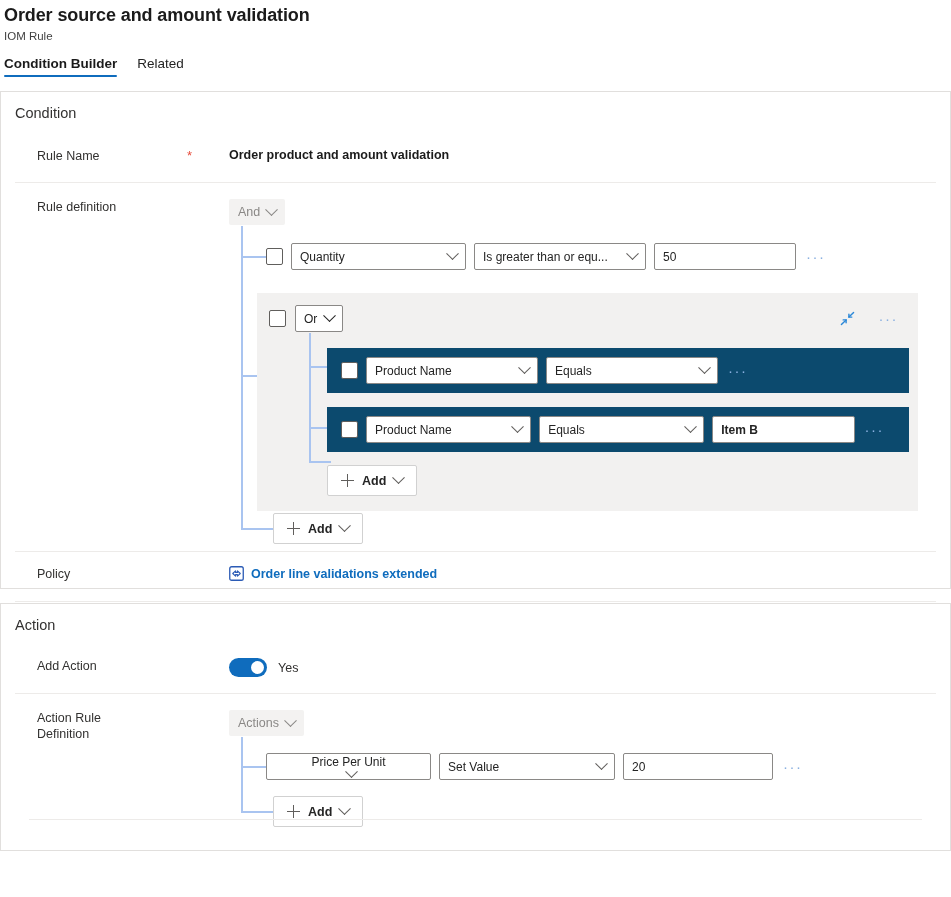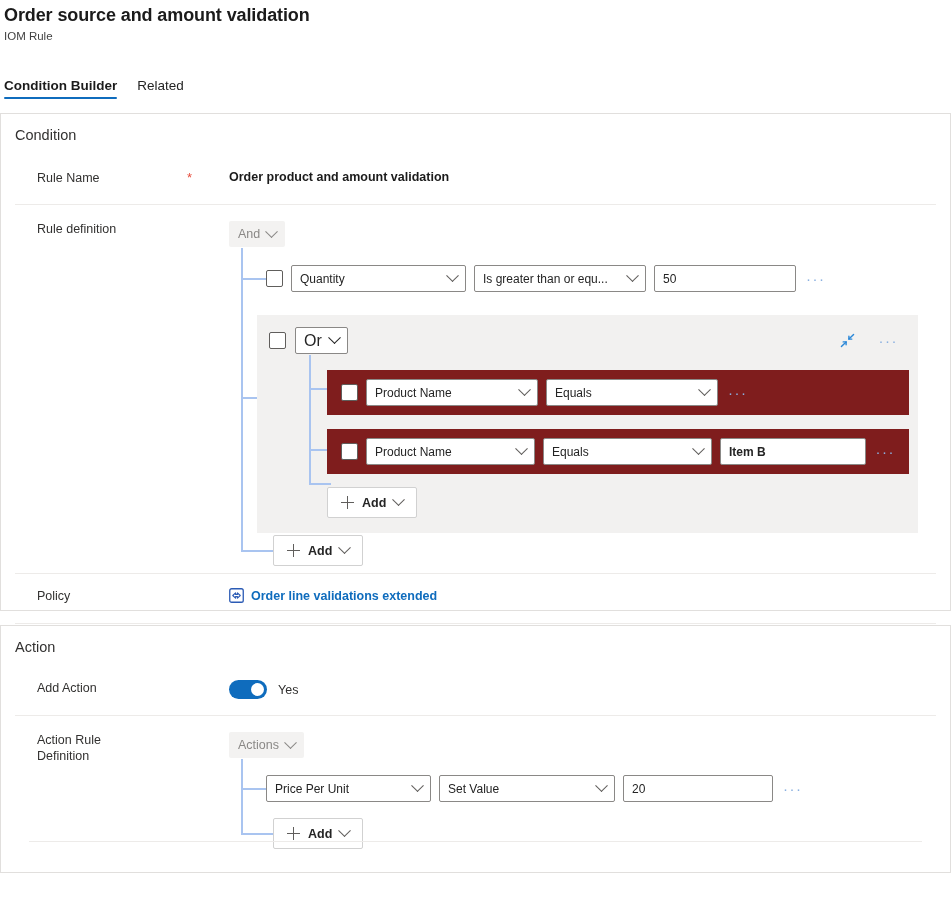--- a/index.html
+++ b/index.html
@@ -26,21 +26,21 @@
     color: #424242;
     margin-top: 3px;
     line-height: 14px;
   }
 
   
   .tabstrip {
     display: flex;
     align-items: flex-end;
     gap: 20px;
-    margin-top: 28px;
+    margin-top: 6px;
     padding-left: 4px;
     height: 28px;
   }
   .tab {
     font-size: 13.5px;
     color: #242424;
     padding-bottom: 5px;
     position: relative;
     cursor: pointer;
     line-height: 16px;
@@ -208,39 +208,39 @@
     position: relative;
   }
   .logic-sel {
     display: inline-flex;
     align-items: center;
     gap: 8px;
     height: 27px;
     border: 1px solid #8a8886;
     background: #fff;
     border-radius: 2px;
-    font-size: 16px;
+    font-size: 12px;
     color: #242424;
     padding: 0 8px;
     cursor: pointer;
   }
   .group-tools {
     margin-left: auto;
     display: flex;
     align-items: center;
     gap: 22px;
     padding-right: 18px;
   }
   .collapse-ico { cursor: pointer; display: block; }
 
   .subrow {
-    background: #7f1d1d;
+    background: #0c4a6e;
     margin-left: 70px;
     margin-right: 9px;
-    padding: 9px 12px 9px 14px;
+    padding: 9px 23px 9px 14px;
     position: relative;
   }
 
   
   .policy-row { padding-top: 14px; padding-bottom: 16px; }
   .policy-link {
     display: inline-flex;
     align-items: center;
     gap: 7px;
     color: #0f6cbd;
@@ -456,21 +456,21 @@
       <div class="pill" style="position:absolute; left:0; top:0;">
         <span>Actions</span>
         <span class="chev"></span>
       </div>
 
       <div class="trunk" style="left:12px; top:27px; height:75px;"></div>
       <div class="branch" style="left:12px; top:56px; width:25px;"></div>
       <div class="branch" style="left:12px; top:101px; width:32px;"></div>
 
       <div class="expr" style="position:absolute; left:37px; top:43px; width:600px;">
-        <div class="field" style="width:165px;">
+        <div class="field" style="width:165px;flex-direction:column;">
           <span class="txt">Price Per Unit</span>
           <span class="chev"></span>
         </div>
         <div class="field" style="width:176px;">
           <span class="txt">Set Value</span>
           <span class="chev"></span>
         </div>
         <div class="field" style="width:150px;">
           <span class="txt">20</span>
         </div>

